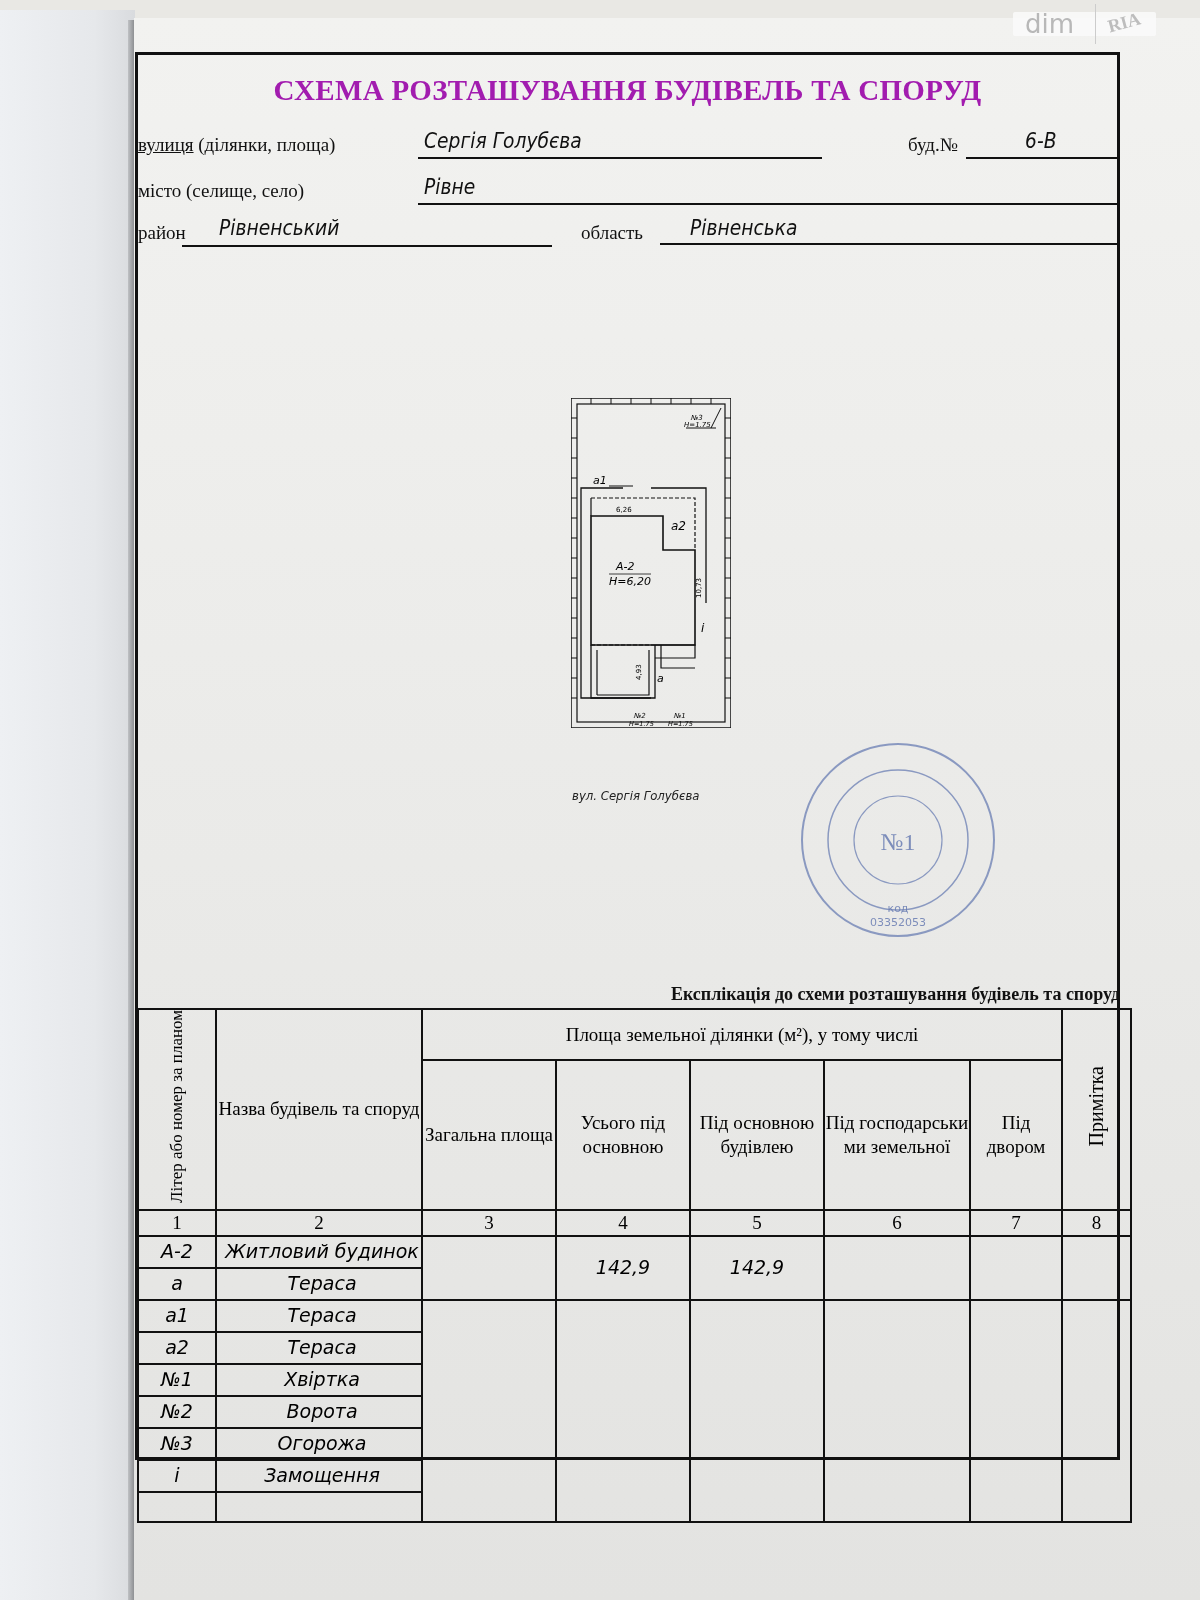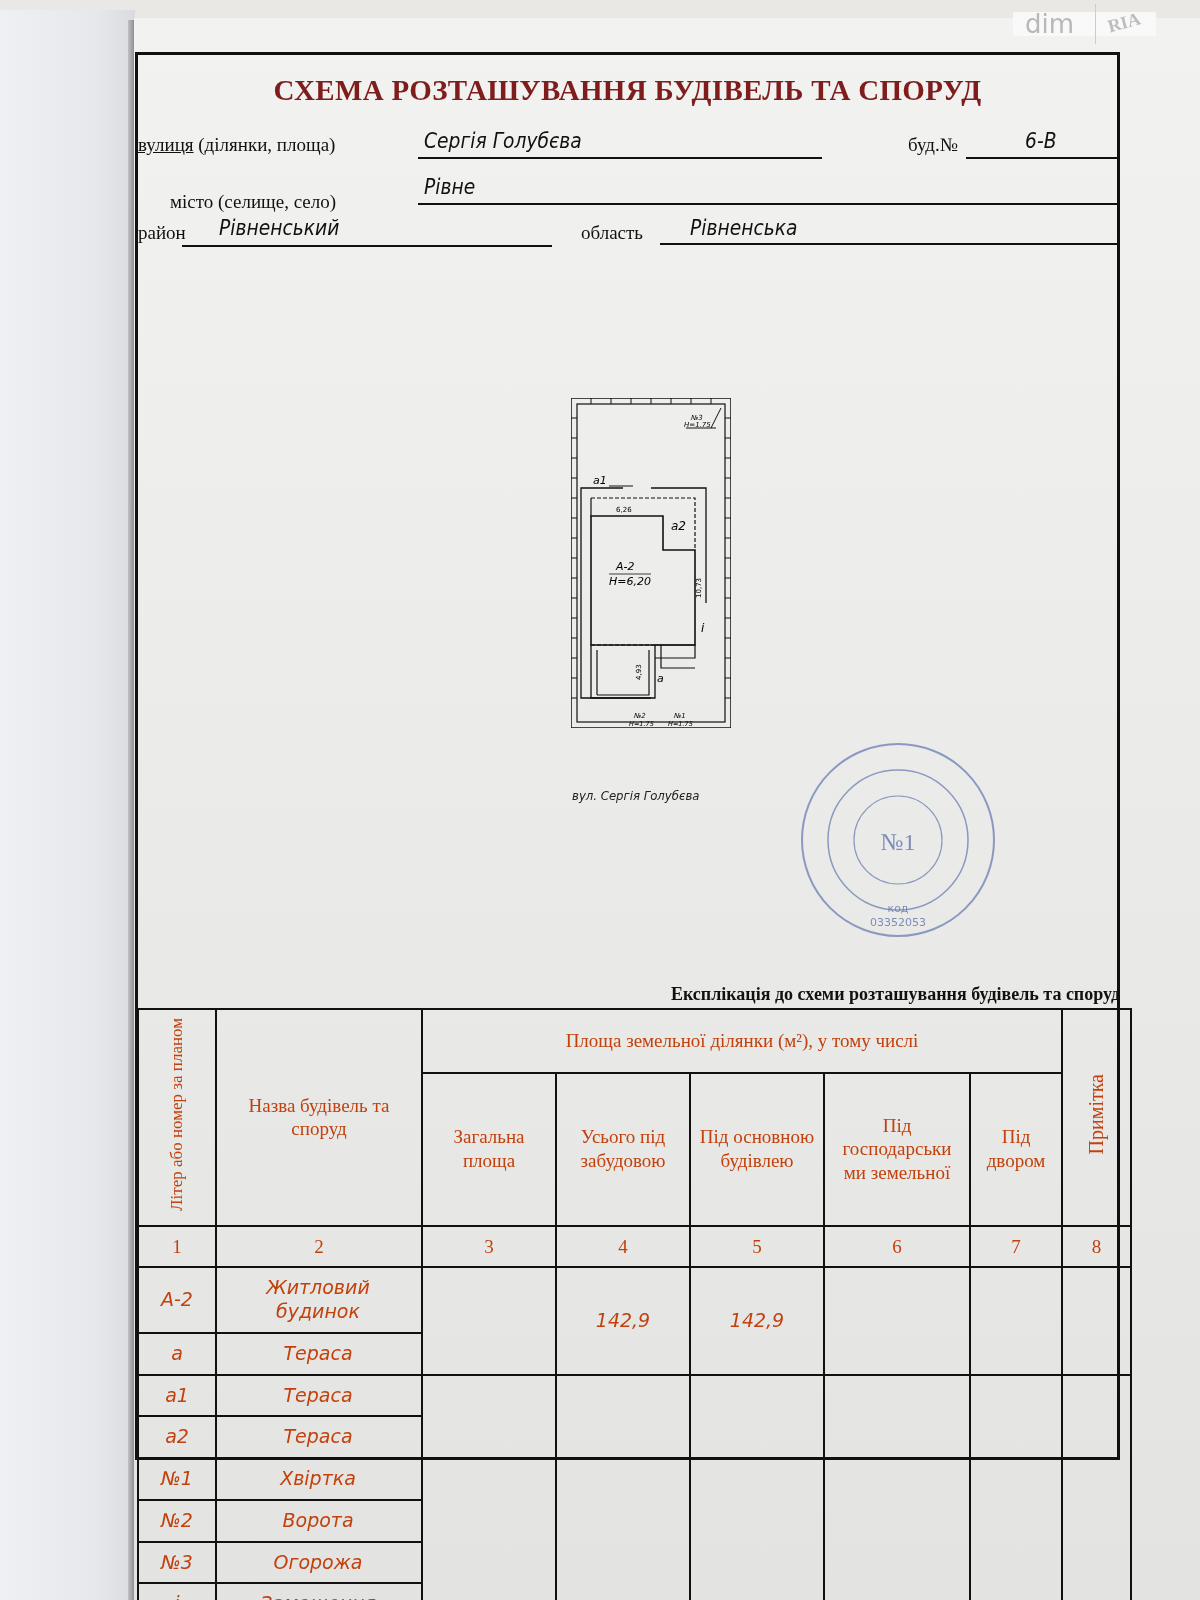--- a/index.html
+++ b/index.html
@@ -5,31 +5,31 @@
   html,body{margin:0;padding:0;}
   body{width:1200px;height:1600px;position:relative;overflow:hidden;background:#e9e8e4;font-family:"Liberation Serif",serif;}
   .left-page{position:absolute;left:0;top:10px;width:135px;height:1590px;background:linear-gradient(90deg,#eef0f3 0%,#e6e8eb 70%,#d9dbde 100%);}
   .spine{position:absolute;left:128px;top:20px;width:6px;height:1580px;background:linear-gradient(90deg,#bfc1c4,#8e9093);}
   .page{position:absolute;left:134px;top:18px;width:1066px;height:1582px;background:linear-gradient(180deg,#f2f2f0 0%,#ececea 40%,#e3e3e1 100%);}
   .frame{position:absolute;left:135px;top:52px;width:985px;height:1408px;border:3px solid #111;border-left-width:3px;box-sizing:border-box;}
   .watermark{position:absolute;left:1013px;top:12px;width:143px;height:24px;background:rgba(250,250,250,0.85);display:flex;align-items:center;border-radius:2px;}
   .wm-dim{font-family:"DejaVu Sans",sans-serif;font-size:26px;color:#b8b8b8;padding-left:12px;width:70px;}
   .wm-sep{width:1px;height:40px;background:#ccc;}
   .wm-ria{font-family:"Liberation Serif",serif;font-weight:bold;font-size:18px;color:#bdbdbd;padding-left:12px;transform:rotate(-15deg);}
-  .title{position:absolute;left:135px;top:74px;width:985px;text-align:center;font-size:29px;font-weight:bold;color:#7f1d1d;letter-spacing:0.3px;}
+  .title{position:absolute;left:135px;top:74px;width:985px;text-align:center;font-size:29px;font-weight:bold;color:#a21caf;letter-spacing:0.3px;}
   .lbl{position:absolute;font-size:19px;color:#111;}
   .lbl u{text-align:center;}
   .hand{position:absolute;font-family:"DejaVu Sans",sans-serif;font-style:italic;font-size:22px;color:#111;transform:scaleX(0.85);transform-origin:left;}
   .line{position:absolute;height:2px;background:#111;}
   .plan{position:absolute;left:571px;top:398px;width:160px;height:330px;}
   .street-caption{position:absolute;left:572px;top:788px;font-family:"DejaVu Sans",sans-serif;font-style:italic;font-size:13px;color:#222;transform:scaleX(0.9);transform-origin:left;}
   .stamp{position:absolute;left:798px;top:740px;width:200px;height:200px;}
   .expl-title{position:absolute;left:135px;top:984px;width:985px;text-align:right;font-size:18px;font-weight:bold;color:#111;}
   table.expl{position:absolute;left:137px;top:1008px;width:993px;border-collapse:collapse;table-layout:fixed;}
-  table.expl td{border:2px solid #111;font-size:19px;text-align:center;vertical-align:middle;color:#c2410c;padding:8px;line-height:1.25;margin-left:28px;}
+  table.expl td{border:2px solid #111;font-size:19px;text-align:center;vertical-align:middle;color:#000000;padding:0;line-height:1.25;margin-left:28px;}
   .vert{writing-mode:vertical-rl;transform:rotate(180deg);font-size:17px;white-space:nowrap;display:inline-block;}
   .cell-hand{font-family:"DejaVu Sans",sans-serif;font-style:italic;font-size:17px;}
   .cell-name{text-align:center;padding-left:6px !important;}
   .thick-top td{border-top:4px solid #111;}
 </style>
 </head>
 <body>
 
 <div class="left-page"></div>
 <div class="spine"></div>
@@ -46,21 +46,21 @@
 
 <div class="lbl" style="left:138px;top:134px;">
   <u>вулиця</u><span> (ділянки, площа)</span>
 </div>
 <div class="hand" style="left:424px;top:128px;">Сергія Голубєва</div>
 <div class="line" style="left:418px;top:157px;width:404px;"></div>
 <div class="lbl" style="left:908px;top:134px;">буд.№</div>
 <div class="hand" style="left:1025px;top:128px;">6-В</div>
 <div class="line" style="left:966px;top:157px;width:154px;"></div>
 
-<div class="lbl" style="left:138px;top:191px;margin-left:32px;">місто (селище, село)</div>
+<div class="lbl" style="left:138px;top:180px;">місто (селище, село)</div>
 <div class="hand" style="left:424px;top:174px;">Рівне</div>
 <div class="line" style="left:418px;top:203px;width:702px;"></div>
 
 <div class="lbl" style="left:138px;top:222px;">район</div>
 <div class="hand" style="left:219px;top:215px;">Рівненський</div>
 <div class="line" style="left:182px;top:245px;width:370px;"></div>
 <div class="lbl" style="left:581px;top:222px;">область</div>
 <div class="hand" style="left:690px;top:215px;">Рівненська</div>
 <div class="line" style="left:660px;top:243px;width:460px;"></div>
 
@@ -178,21 +178,21 @@
   </colgroup>
   <tbody>
       <tr style="height:34px;">
     <td rowspan="2"><span class="vert">Літер або номер за планом</span></td>
     <td rowspan="2">Назва будівель та споруд</td>
     <td colspan="5">Площа земельної ділянки (м²), у тому числі</td>
     <td rowspan="2"><span class="vert" style="font-size:20px;">Примітка</span></td>
   </tr>
   <tr style="height:100px;">
     <td>Загальна площа</td>
-    <td>Усього під забудовою</td>
+    <td>Усього під основною</td>
     <td>Під основною будівлею</td>
     <td>Під господарськи ми земельної</td>
     <td>Під двором</td>
   </tr>
   <tr class="thick-top" style="height:26px;">
     <td>1</td>
     <td>2</td>
     <td>3</td>
     <td>4</td>
     <td>5</td>

